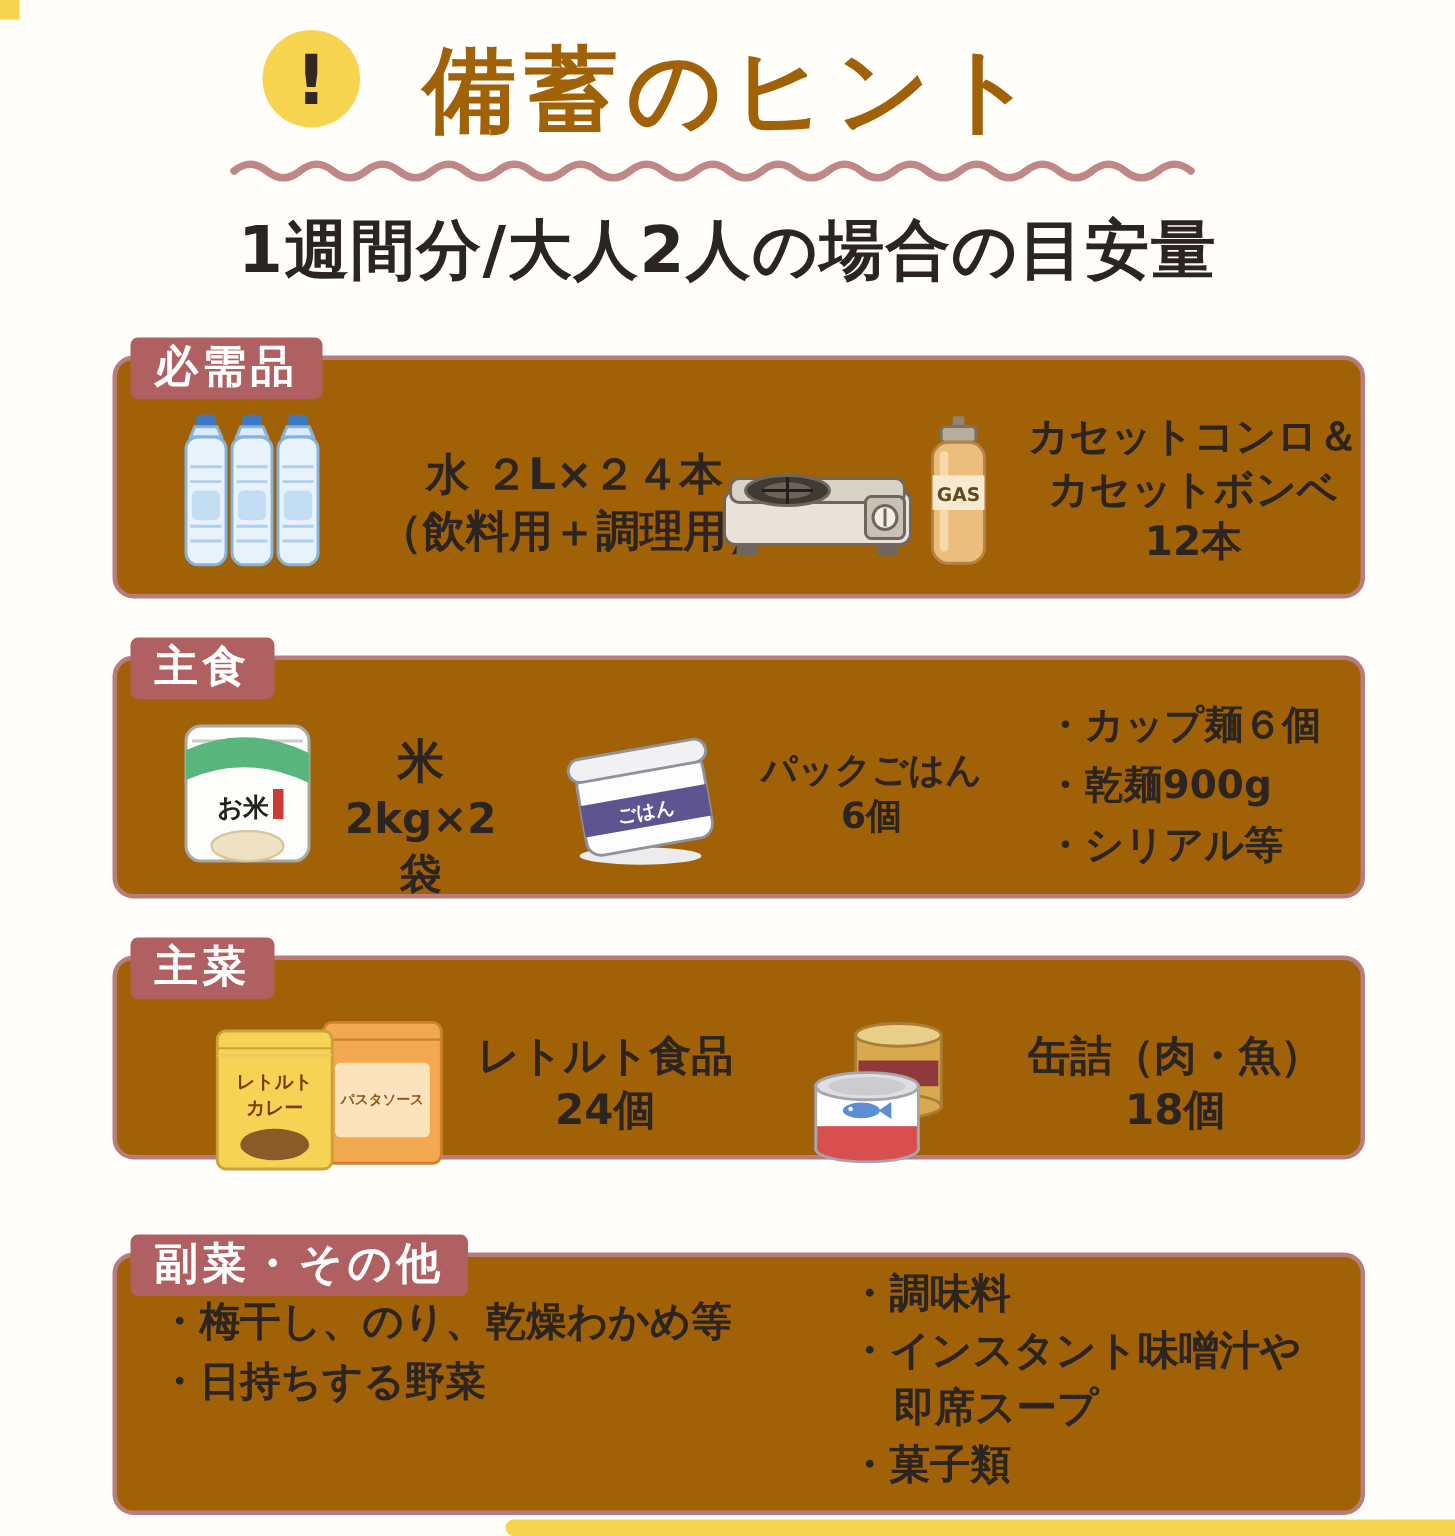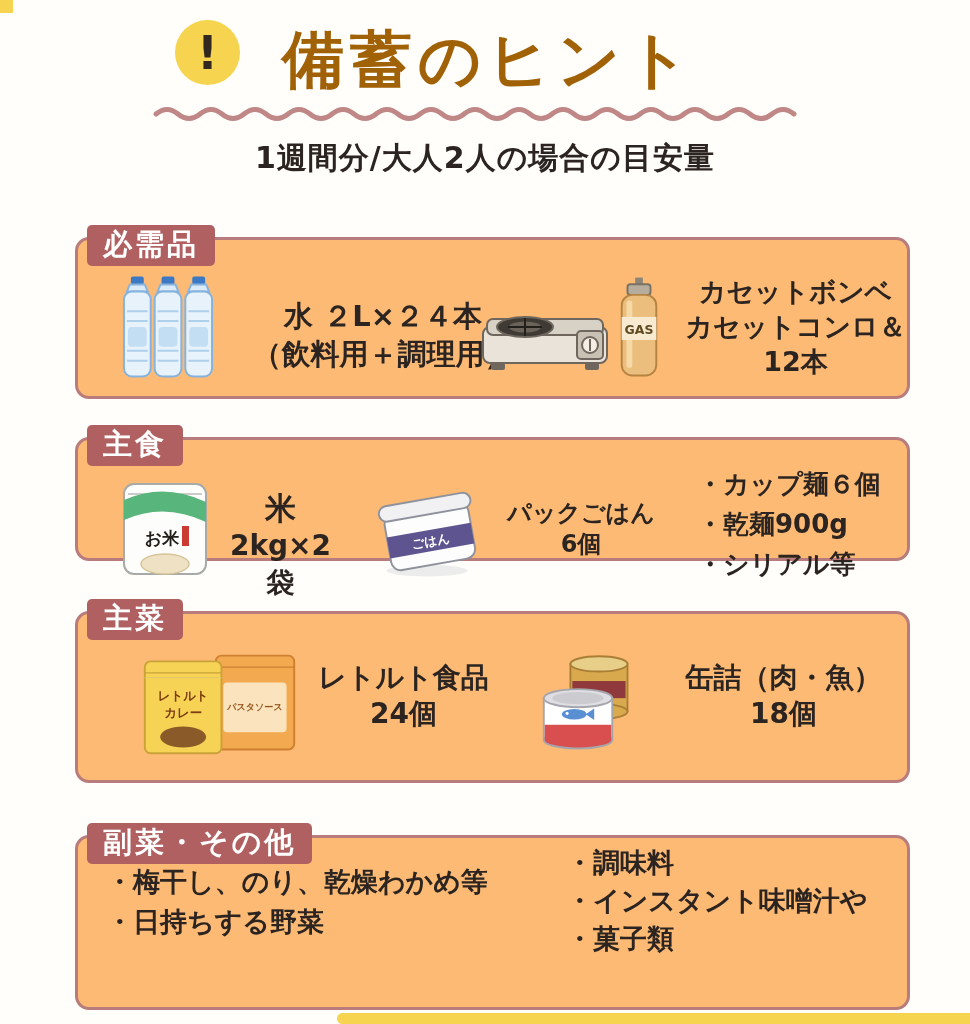--- a/index.html
+++ b/index.html
@@ -18,28 +18,28 @@
     background:#f6d44f; color:#33281f; font-size:46px; font-weight:900;
     display:flex; align-items:center; justify-content:center;
   }
   .title {
     position:absolute; left:282px; top:18px; font-size:62px; font-weight:900;
     letter-spacing:6px; color:#a16207; white-space:nowrap;
   }
   .wave { position:absolute; left:152px; top:104px; width:650px; height:18px; }
   .subtitle {
     position:absolute; left:0; top:138px; width:100%; text-align:center;
-    font-size:30px; font-weight:800; letter-spacing:1px; color:#2b2420; white-space:nowrap;
-  }
-
-  
-  .box { position:absolute; left:75px; width:835px; border:3px solid #b97c7c; border-radius:14px; background:#fdba74; }
+    font-size:43px; font-weight:800; letter-spacing:1px; color:#2b2420; white-space:nowrap;
+  }
+
+  
+  .box { position:absolute; left:75px; width:835px; border:3px solid #b97c7c; border-radius:14px; background:#a16207; }
   .sec1 { top:237px; height:162px; }
-  .sec2 { top:437px; height:124px; }
-  .sec3 { top:611px; height:172px; }
+  .sec2 { top:437px; height:162px; }
+  .sec3 { top:637px; height:136px; }
   .sec4 { top:835px; height:175px; }
   .sec-label {
     position:absolute; top:-15px; left:9px; background:#b06060; color:#ffffff;
     font-weight:800; font-size:29px; letter-spacing:3px; line-height:1.15;
     padding:3px 16px 5px; border-radius:5px; white-space:nowrap;
   }
 
   .ill { position:absolute; }
   .txt { position:absolute; text-align:center; font-weight:700; color:#2b2420; }
   .txt .line { line-height:1.3; }
@@ -137,22 +137,22 @@
     <svg class="ill ill-gas" viewBox="0 0 50 106">
       <rect x="21" y="1" width="8" height="7" fill="#8d857a"></rect>
       <rect x="13" y="8" width="24" height="11" rx="3" fill="#b7ad9d" stroke="#7a7163" stroke-width="2"></rect>
       <rect x="7" y="19" width="36" height="84" rx="11" fill="#ecbe7d" stroke="#b58443" stroke-width="2"></rect>
       <rect x="12" y="25" width="6" height="70" rx="3" fill="#f6d9a9"></rect>
       <rect x="7" y="42" width="36" height="24" fill="#f8ead0"></rect>
       <text x="25" y="60" text-anchor="middle" font-size="13" font-weight="bold" fill="#5f4a22">GAS</text>
     </svg>
 
     <div class="txt stove-txt">
+      <div class="line">カセットコンロ＆</div>
       <div class="line">カセットボンベ</div>
-      <div class="line">カセットコンロ＆</div>
       <div class="line">12本</div>
     </div>
   </section>
 
   <section class="box sec2">
     <div class="sec-label">主食</div>
 
     <svg class="ill ill-ricebag" viewBox="0 0 90 102">
       <rect x="4" y="8" width="82" height="90" rx="10" fill="#fdfdfb" stroke="#a7aaa6" stroke-width="2"></rect>
       <path d="M8 18 H82" stroke="#c9ccc8" stroke-width="2"></path>
@@ -237,19 +237,20 @@
     <div class="sec-label">副菜・その他</div>
 
     <div class="txt side-left">
       <div class="bullet-line">・梅干し、のり、乾燥わかめ等</div>
       <div class="bullet-line">・日持ちする野菜</div>
     </div>
 
     <div class="txt side-right">
       <div class="bullet-line">・調味料</div>
       <div class="bullet-line">・インスタント味噌汁や</div>
+      <div class="bullet-line indent">即席スープ</div>
       <div class="bullet-line">・菓子類</div>
     </div>
   </section>
 
   <div class="bottom-bar"></div>
 
 </div>
 
 </body></html>

